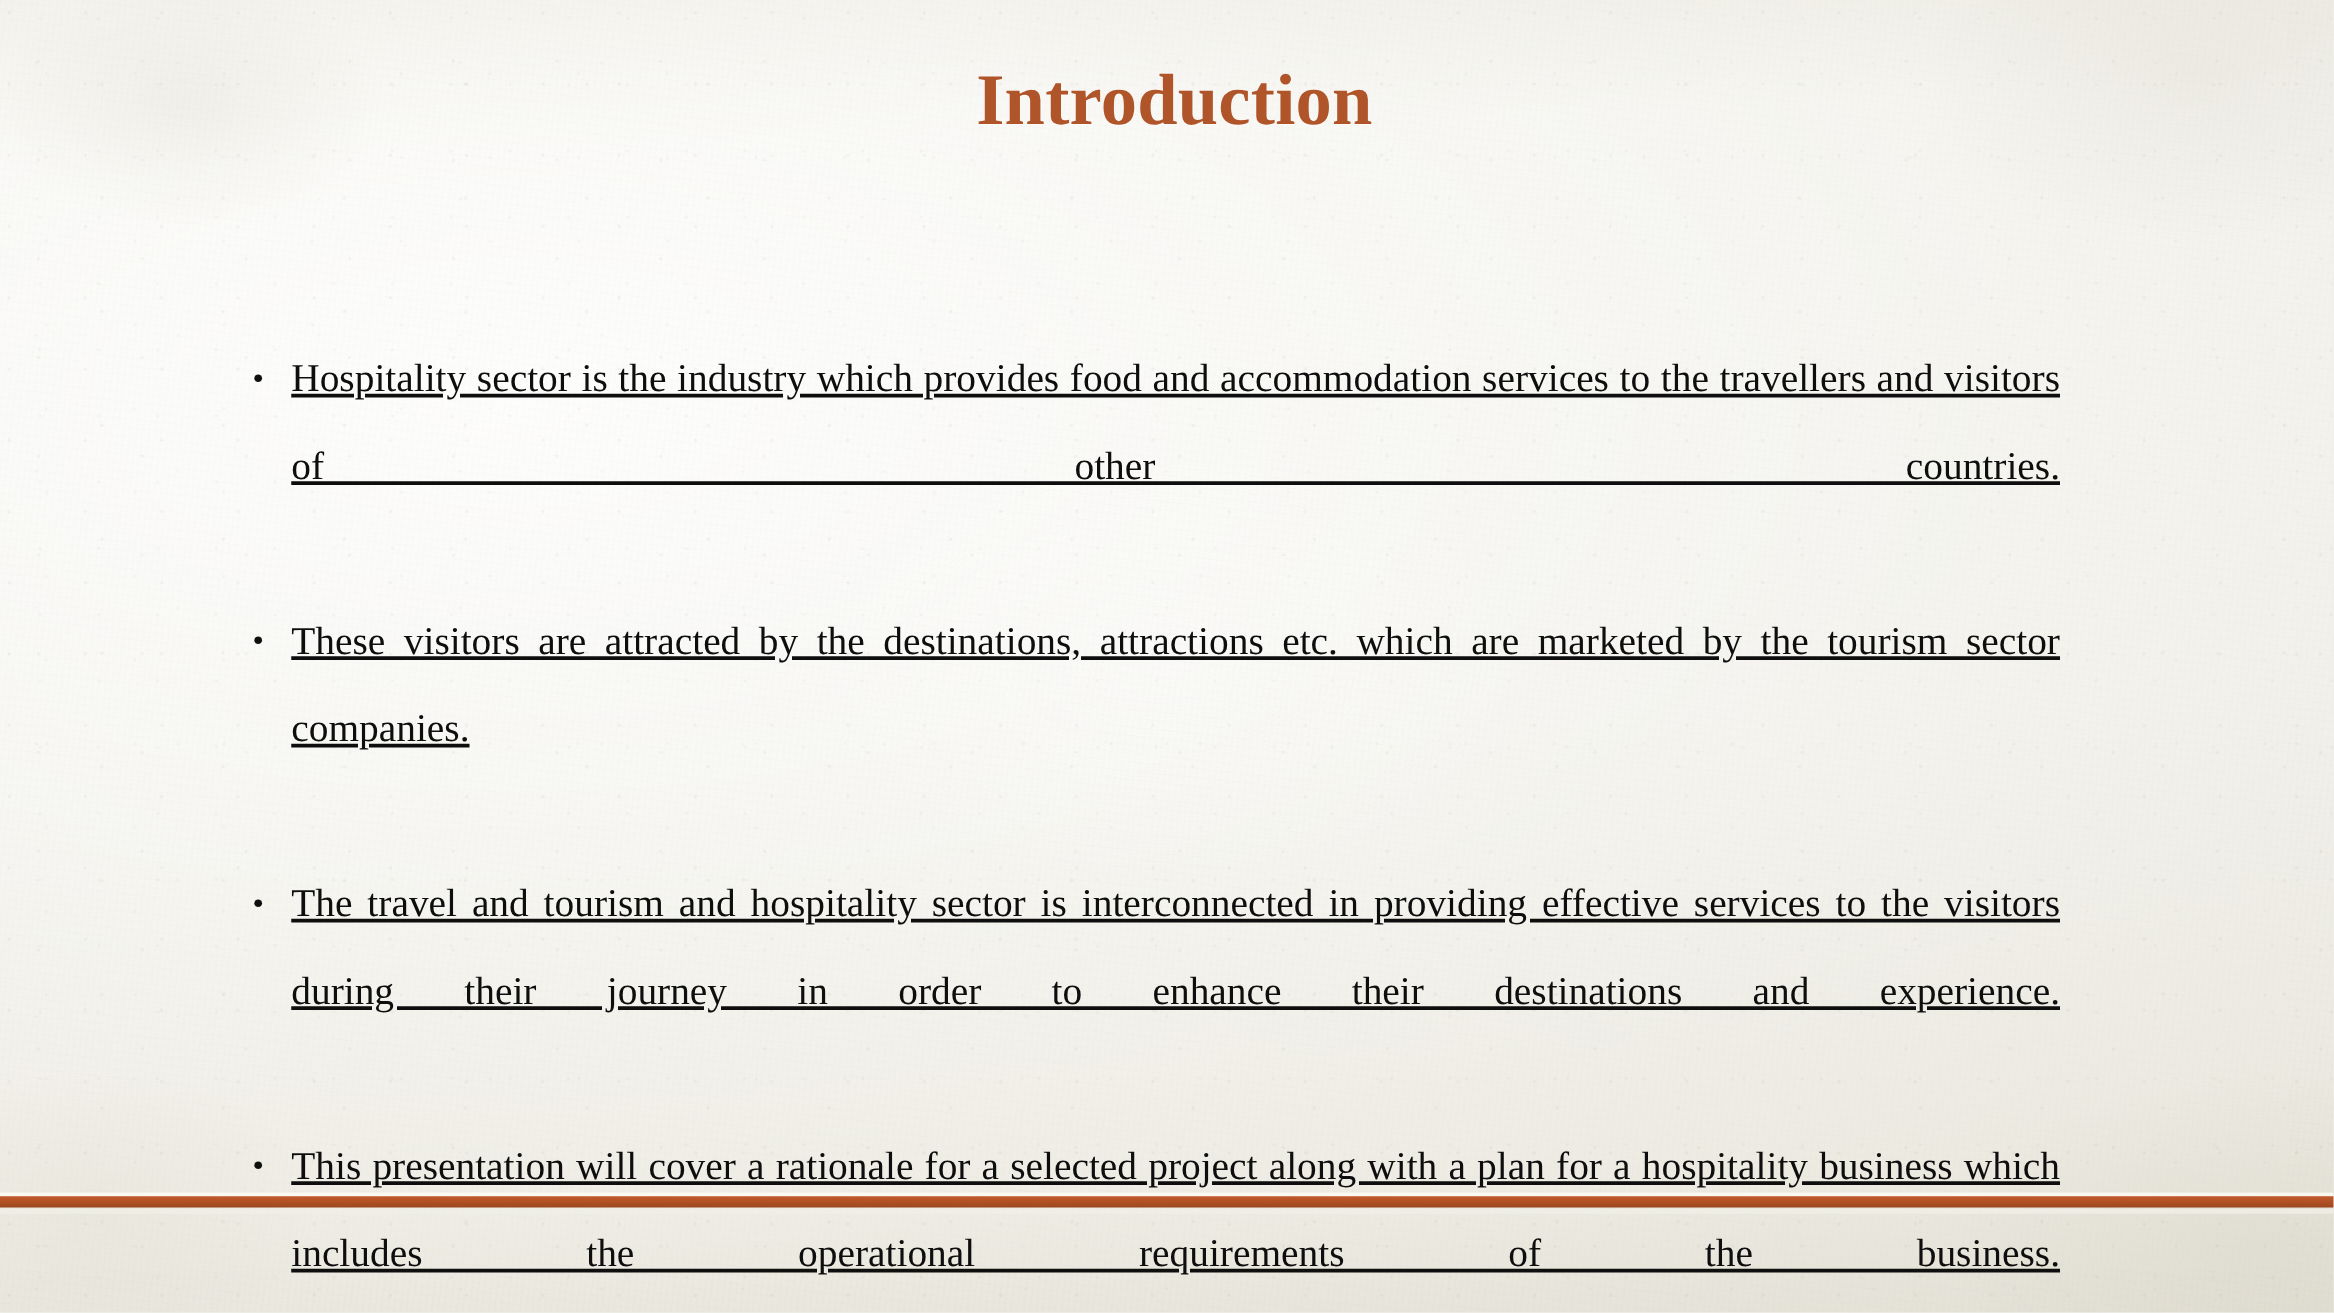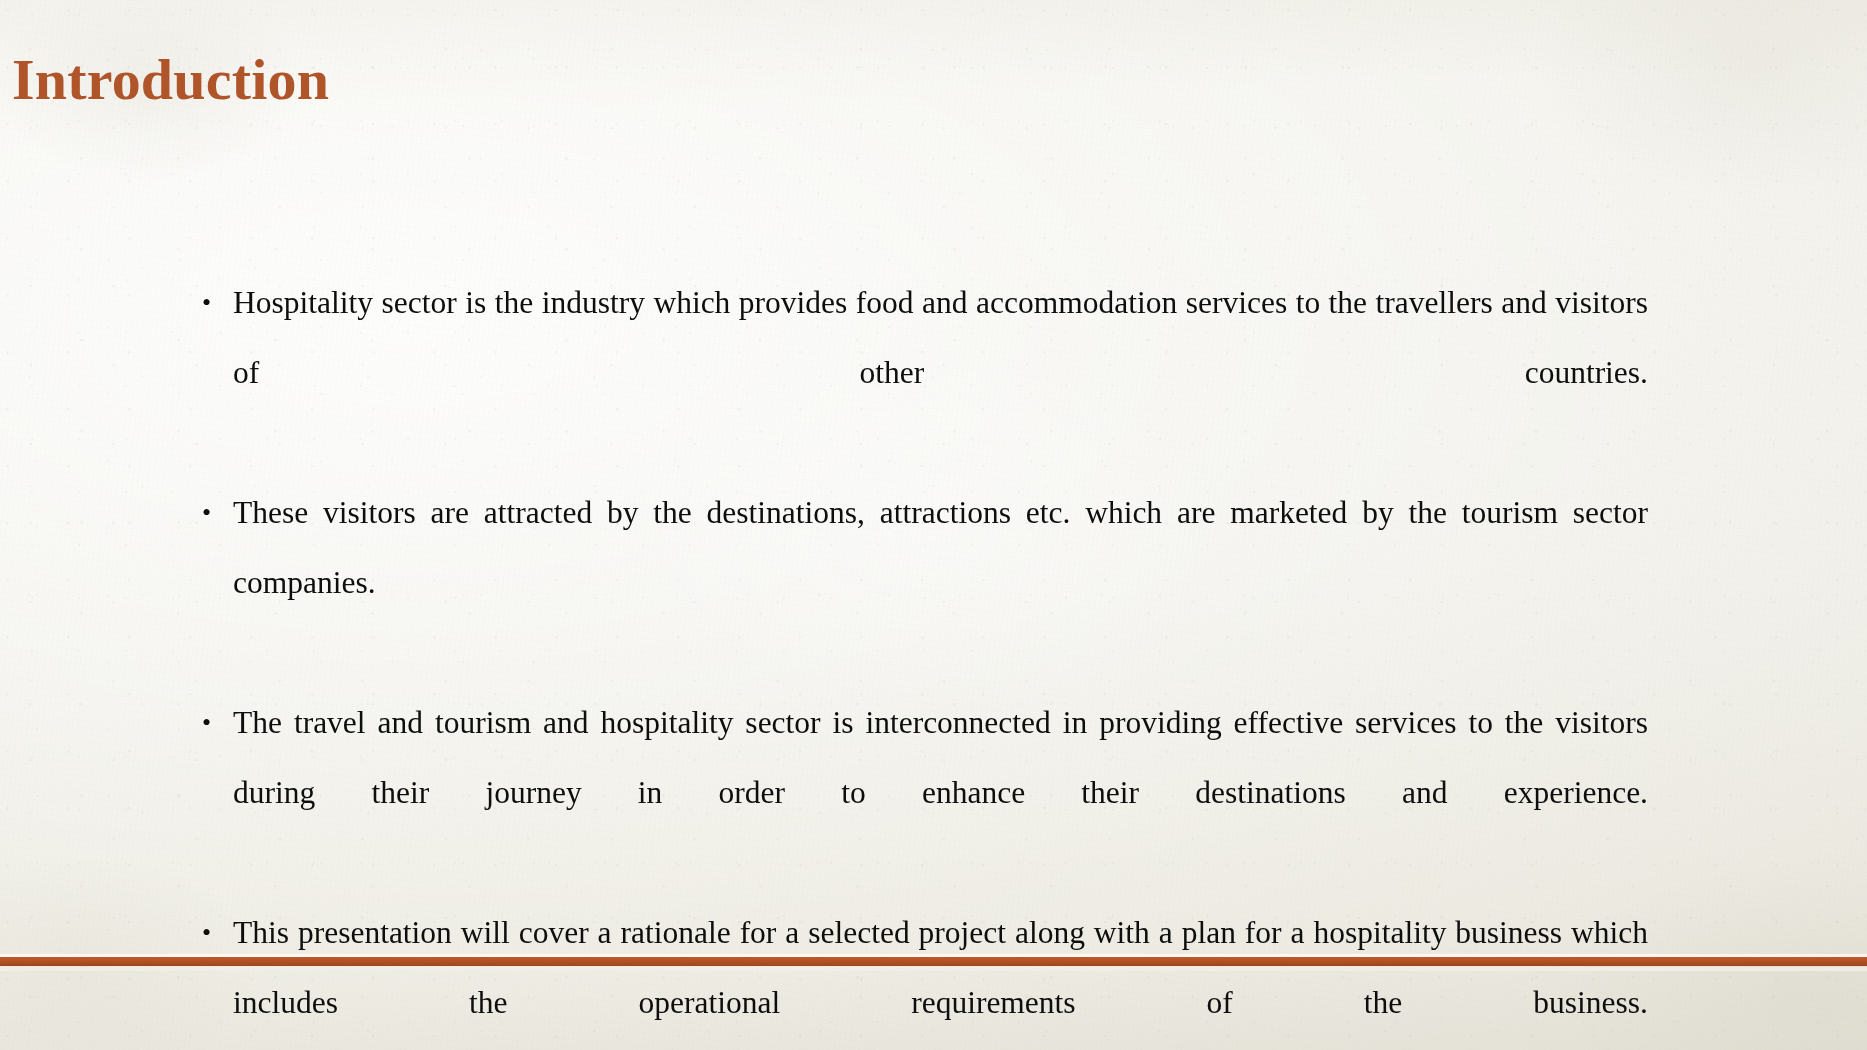--- a/index.html
+++ b/index.html
@@ -63,21 +63,21 @@
       radial-gradient(ellipse 340px 190px at 97% 95%, rgba(206,202,186,0.42), transparent 72%),
       radial-gradient(ellipse 420px 260px at 50% 50%, rgba(255,255,255,0.55), transparent 75%);
   }
 
   
   .title-area {
     position: absolute;
     left: 0;
     right: 0;
     top: 48px;
-    text-align: left;
+    text-align: center;
     padding-left: 12px;
   }
   .slide-title {
     margin: 0;
     font-size: 58px;
     font-weight: bold;
     letter-spacing: 0.2px;
     color: #B0542A;
     line-height: 1.12;
     text-shadow: 0 1px 0 rgba(255,255,255,0.45);
@@ -114,20 +114,21 @@
     left: 6px;
     top: 0;
     width: 20px;
     line-height: 70px;
     font-size: 26px;
     color: #0E0E0E;
     text-align: left;
   }
   .bullet-text {
     display: block;
+    text-decoration: underline;
   }
   
   .bullet-text::after {
     content: "";
     display: inline-block;
     width: 100%;
   }
 
   
   .bottom-rule {

